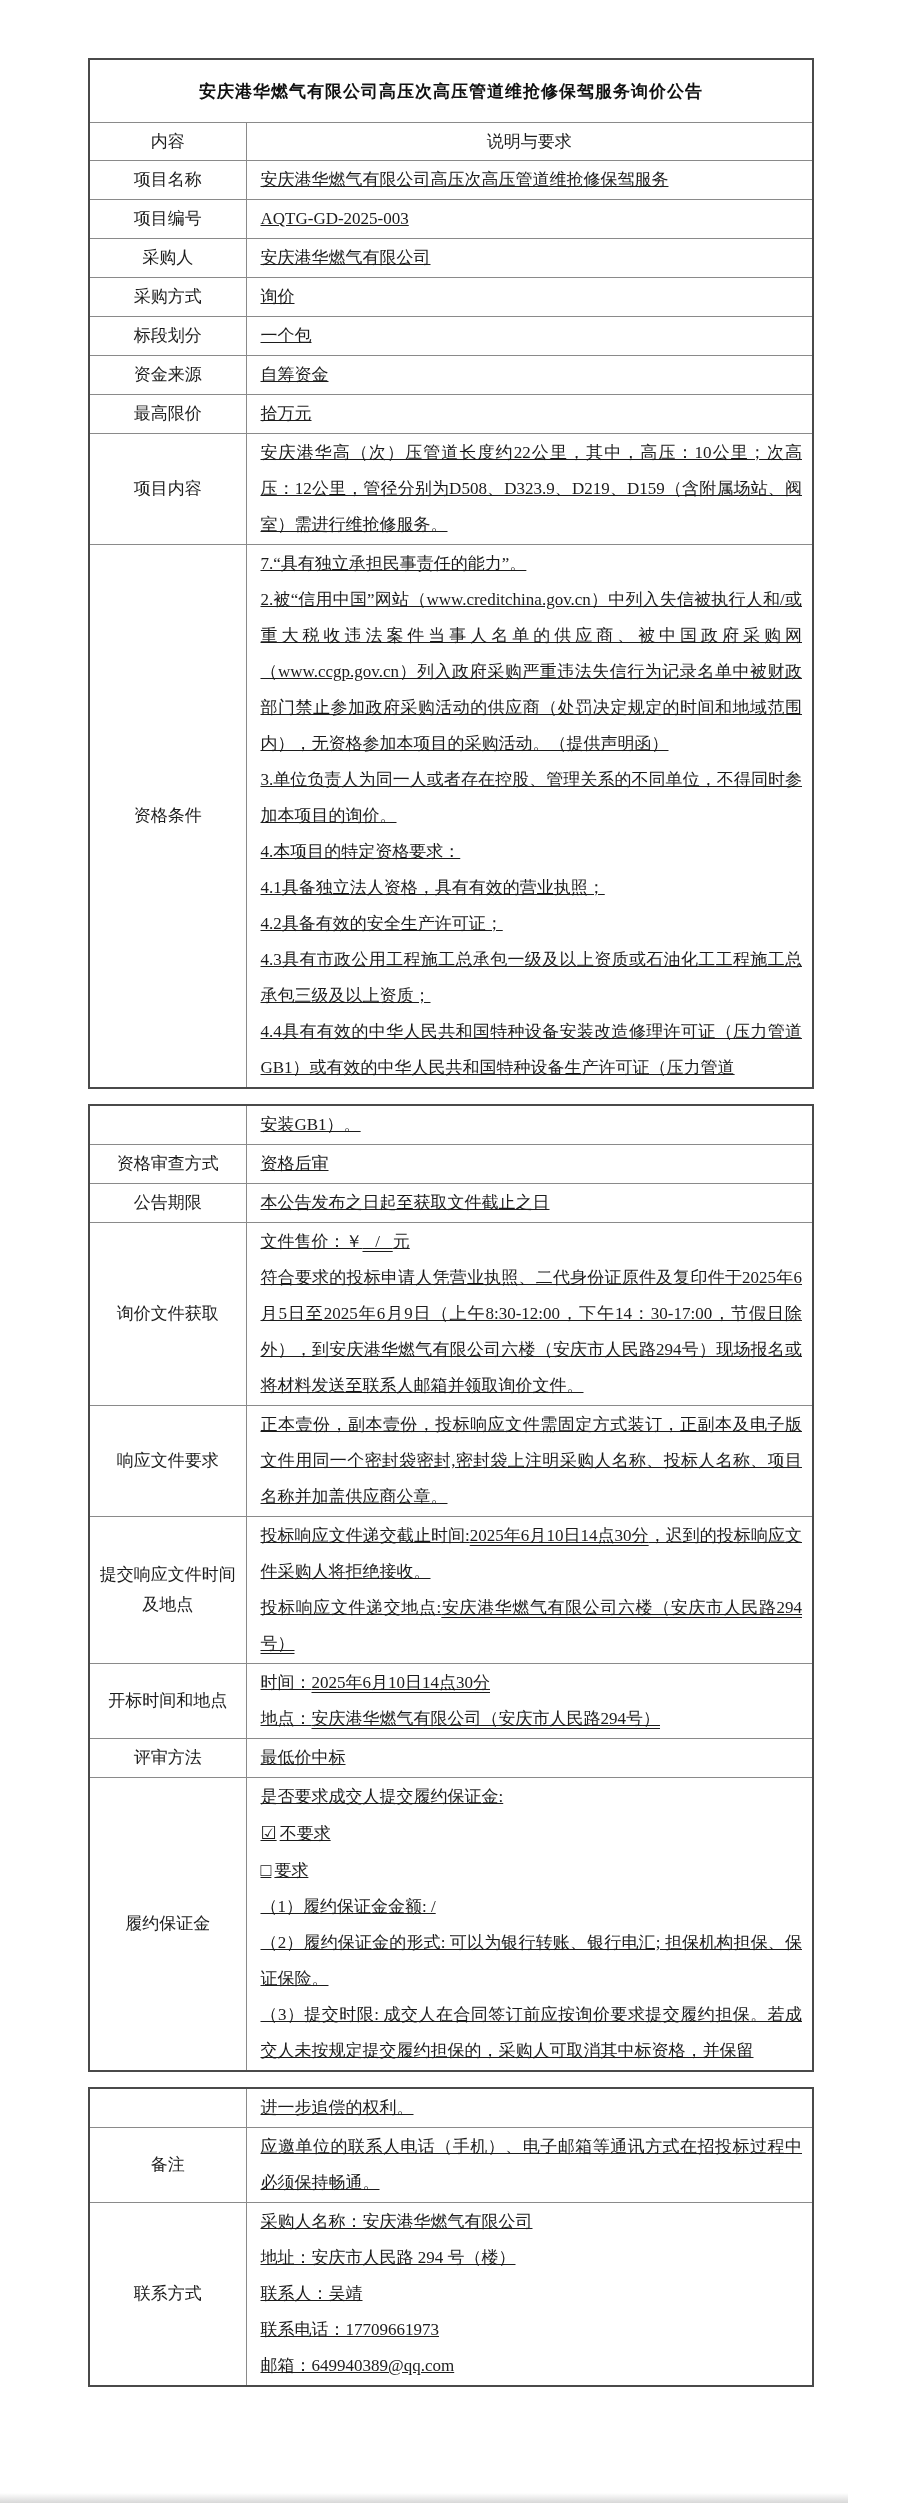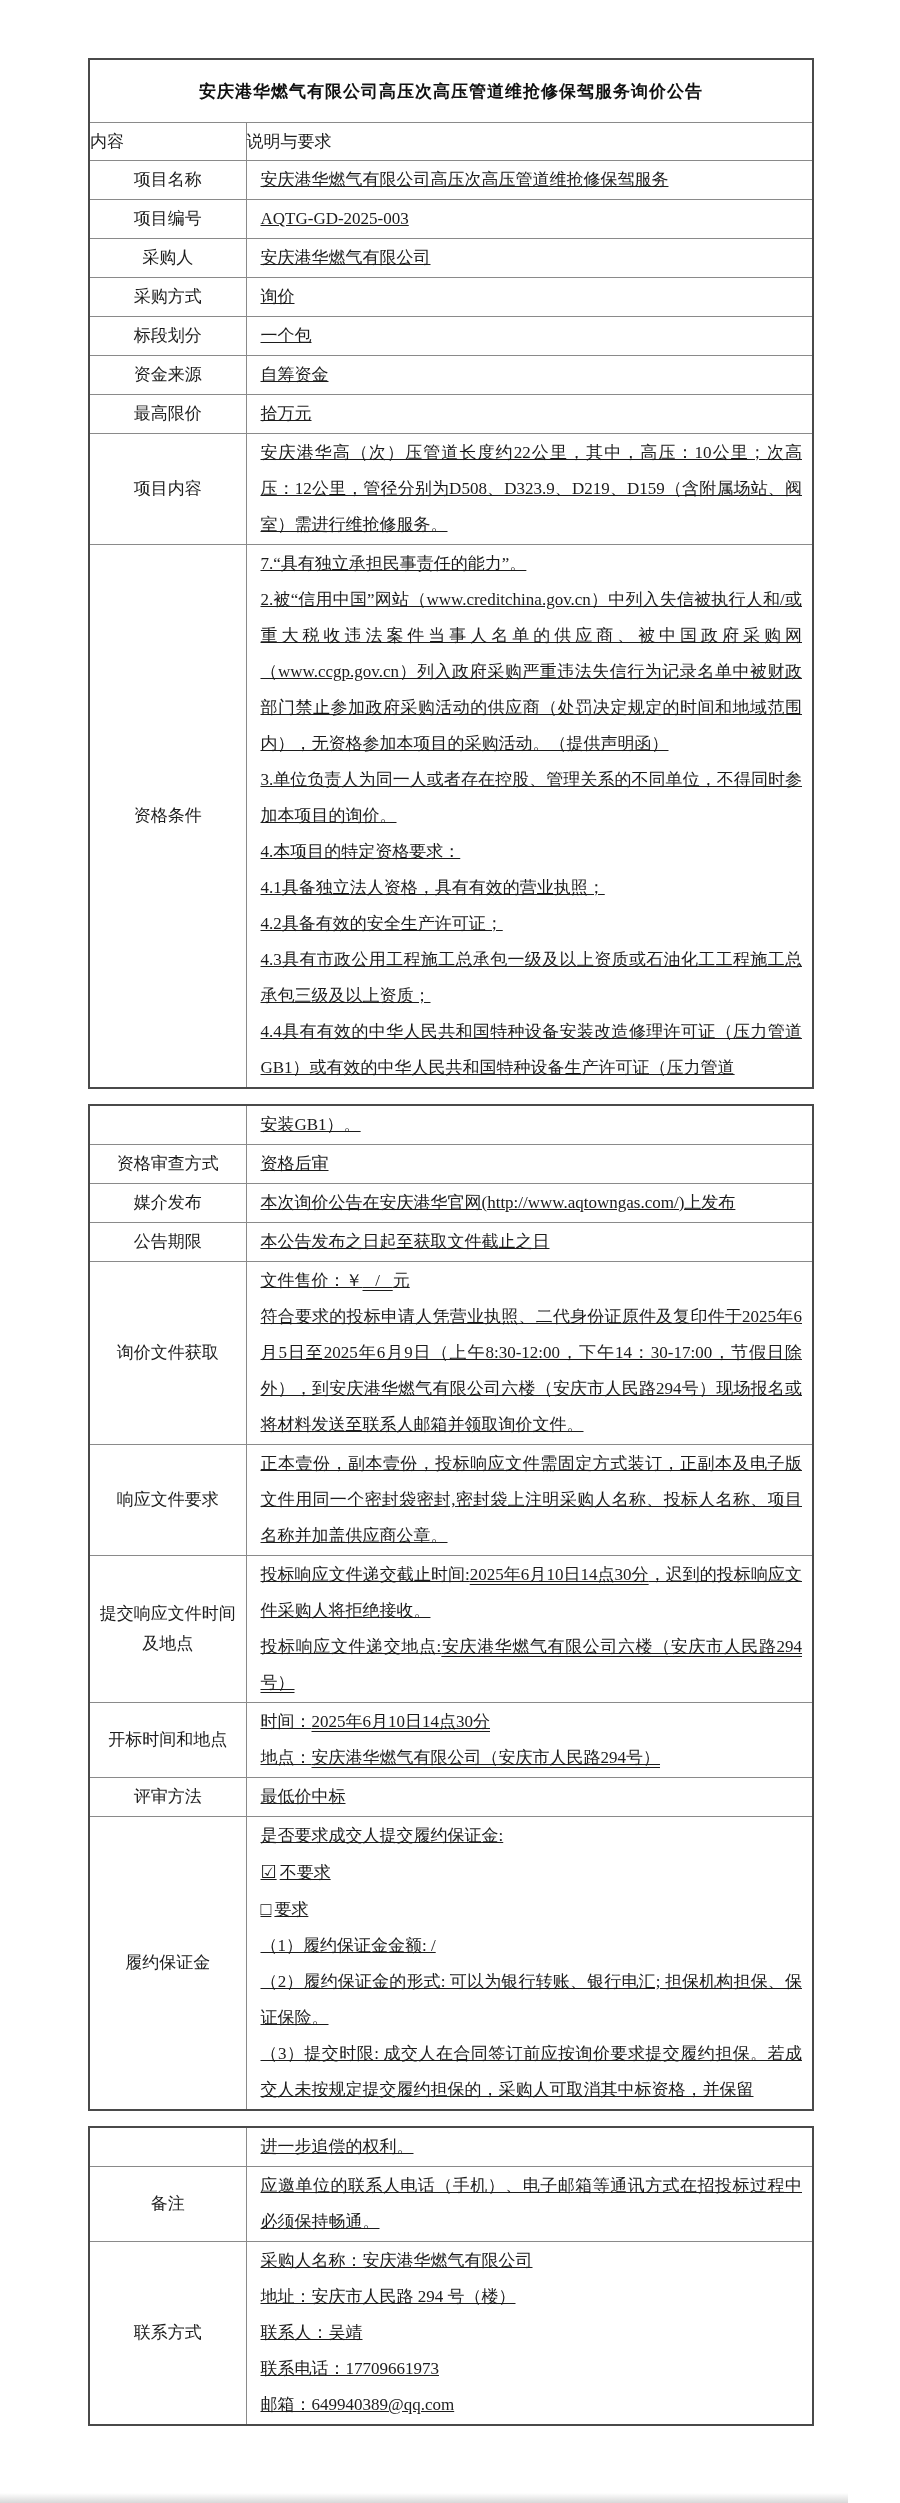--- a/index.html
+++ b/index.html
@@ -44,21 +44,21 @@
     font-size: 20px;
     letter-spacing: 1px;
     color: #111111;
   }
   td.lbl {
     text-align: center;
     padding: 2px 8px;
     line-height: 30px;
   }
   td.hdr {
-    text-align: left;
+    text-align: center;
     height: 37px;
     line-height: 37px;
     padding: 0;
   }
   td.val {
     padding: 1px 10px 1px 14px;
     text-align: left;
     text-decoration: underline;
   }
   td.val p {
@@ -178,26 +178,20 @@
               <p>安装GB1）。</p>
             </td>
       </tr>
       <tr>
         <td class="lbl">资格审查方式</td>
         <td class="val">
               <p>资格后审</p>
             </td>
       </tr>
       <tr>
-        <td class="lbl">媒介发布</td>
-        <td class="val">
-              <p>本次询价公告在安庆港华官网(http://www.aqtowngas.com/)上发布</p>
-            </td>
-      </tr>
-      <tr>
         <td class="lbl">公告期限</td>
         <td class="val">
               <p>本公告发布之日起至获取文件截止之日</p>
             </td>
       </tr>
       <tr>
         <td class="lbl">询价文件获取</td>
         <td class="val">
           <p><span>文件售价：￥</span><span class="u">&nbsp;&nbsp;&nbsp;/&nbsp;&nbsp;&nbsp;</span><span>元</span></p>
           <p>符合要求的投标申请人凭营业执照、二代身份证原件及复印件于2025年6月5日至2025年6月9日（上午8:30-12:00，下午14：30-17:00，节假日除外），到安庆港华燃气有限公司六楼（安庆市人民路294号）现场报名或将材料发送至联系人邮箱并领取询价文件。</p>

